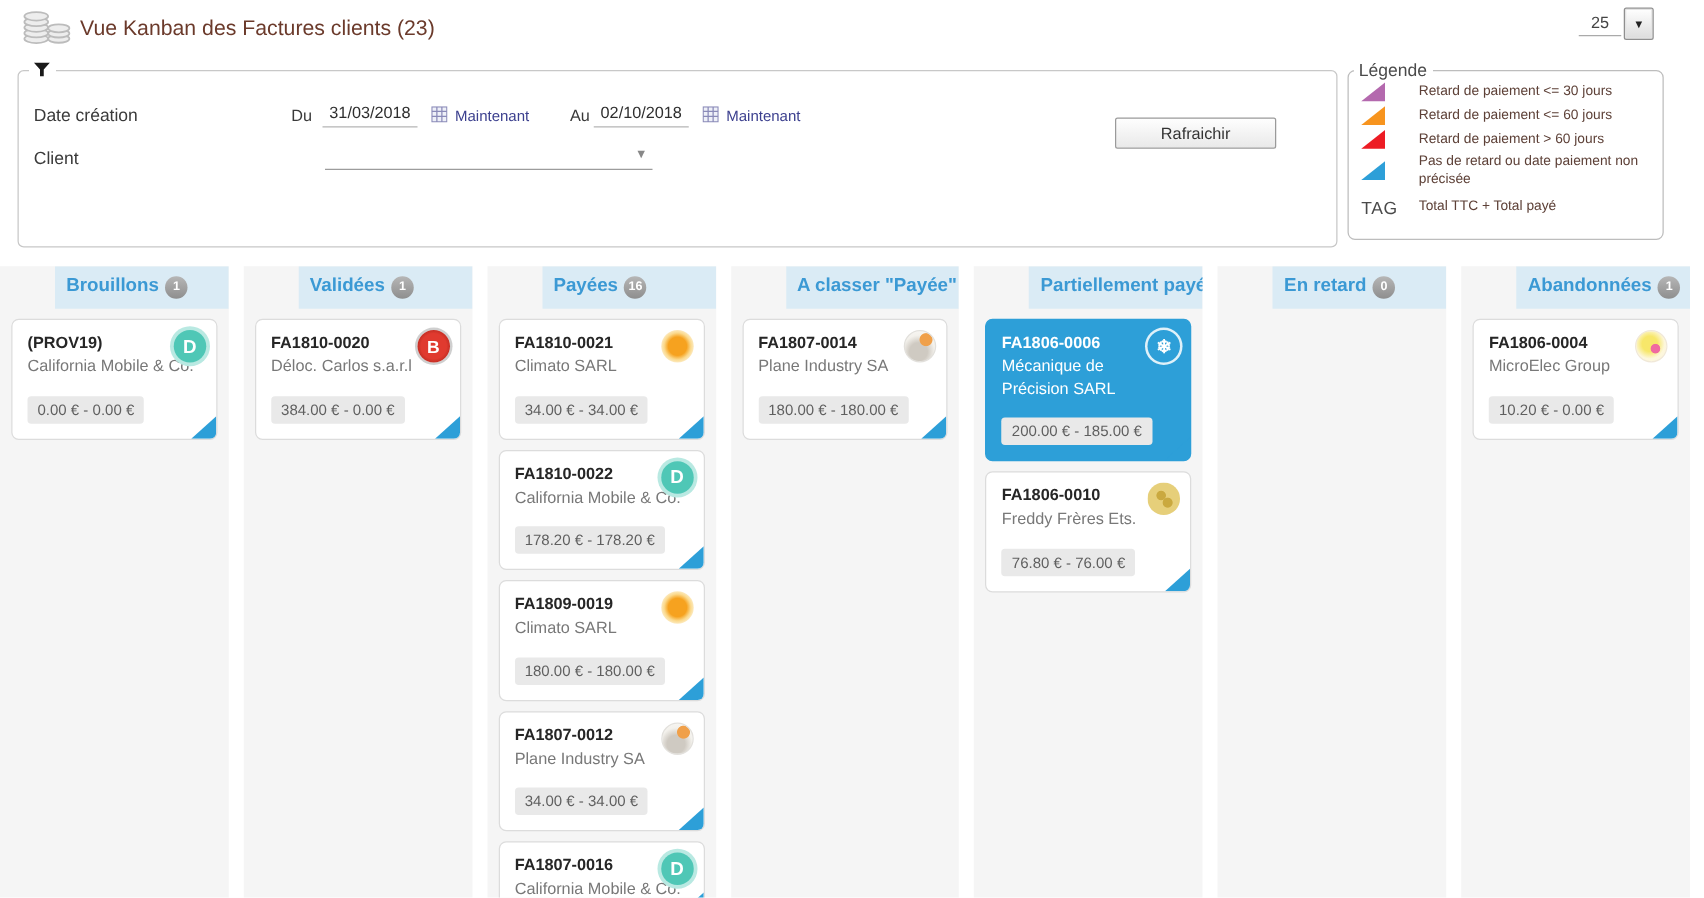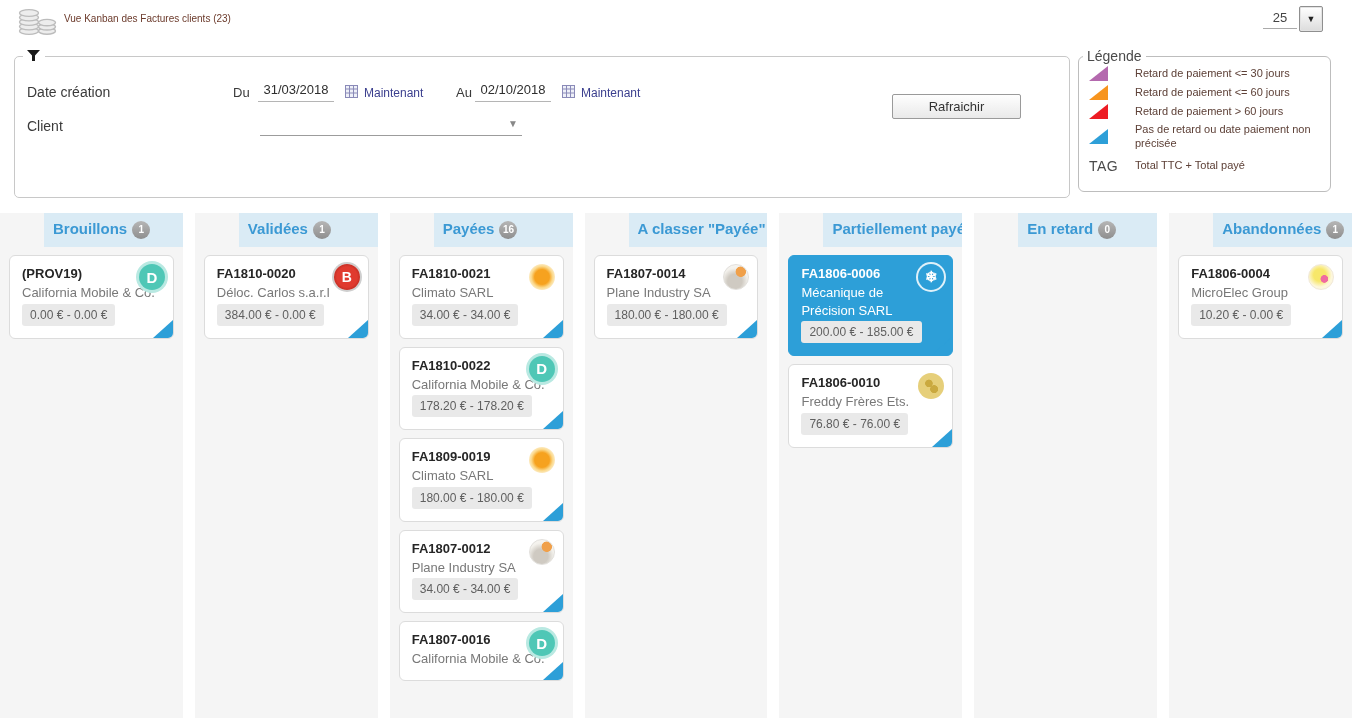--- a/index.html
+++ b/index.html
@@ -3,21 +3,21 @@
 <meta charset="utf-8">
 <style>
   :root { --accent:#2d9fd8; --hdr-bg:#daebf5; --hdr-tx:#3b99d4; }
   * { box-sizing:border-box; margin:0; padding:0; }
   html,body { width:1363px; height:718px; overflow:hidden; background:#fff;
     font-family:"Liberation Sans", sans-serif; font-size:13px; color:#333; }
 
   
   .topbar { position:absolute; left:0; top:0; width:1363px; height:46px; }
   .topbar .coins { position:absolute; left:16px; top:6px; }
-  .topbar .title { position:absolute; left:64px; top:13px; font-size:10px; color:#6b3a2b; }
+  .topbar .title { position:absolute; left:64px; top:13px; font-size:17px; color:#6b3a2b; }
   .pagesize { position:absolute; right:40px; top:6px; display:flex; align-items:flex-start; }
   .pagesize .val { display:inline-block; min-width:34px; text-align:center; font-size:13px;
      color:#444; padding:4px 4px 3px; border-bottom:1px solid #aaa; }
   .pagesize .btn { width:24px; height:26px; margin-left:2px; border:1px solid #8f8f8f;
      background:linear-gradient(#ffffff,#dcdcdc); border-radius:2px; display:flex;
      align-items:center; justify-content:center; font-size:9px; color:#222; cursor:pointer;
      box-shadow:0 0 0 1px #e3e3e3 inset; }
 
   
   fieldset { border:1px solid #c8c8c8; border-radius:5px; }
@@ -60,21 +60,21 @@
   .badge { display:inline-block; width:18px; height:18px; border-radius:50%;
      background:linear-gradient(#b6b6b6,#8e8e8e); color:#fff; font-size:10px; font-weight:bold;
      text-align:center; line-height:18px; margin-left:5px; vertical-align:1px; }
   .colbody { flex:1; overflow:hidden; }
 
   .card { position:relative; margin:8px 9px; padding:10px 12px 12px; background:#fff;
      border:1px solid #dcdcdc; border-radius:6px; cursor:pointer; overflow:hidden; }
   .card .ref { font-size:13px; font-weight:bold; color:#262626; padding-right:30px;
      margin-bottom:3px; }
   .card .company { font-size:13px; color:#787878; line-height:1.35; padding-right:4px; }
-  .card .tag { display:inline-block; margin-top:2px; background:#e9e9e9; color:#5f5f5f;
+  .card .tag { display:inline-block; margin-top:15px; background:#e9e9e9; color:#5f5f5f;
      font-size:12px; padding:4px 8px; border-radius:3px; }
   .card .corner { position:absolute; right:0; bottom:0; width:0; height:0;
      border-bottom:18px solid var(--accent); border-left:20px solid transparent; }
   .card.selected { background:var(--accent); border-color:var(--accent); }
   .card.selected .ref, .card.selected .company { color:#fff; }
 
   .avatar { position:absolute; top:8px; right:8px; width:26px; height:26px; border-radius:50%;
      display:flex; align-items:center; justify-content:center; font-weight:bold; font-size:15px;
      color:#fff; }
   .av-teal-letter { background:#4fc7b6; box-shadow:0 0 0 3px #b9e9e2; }

